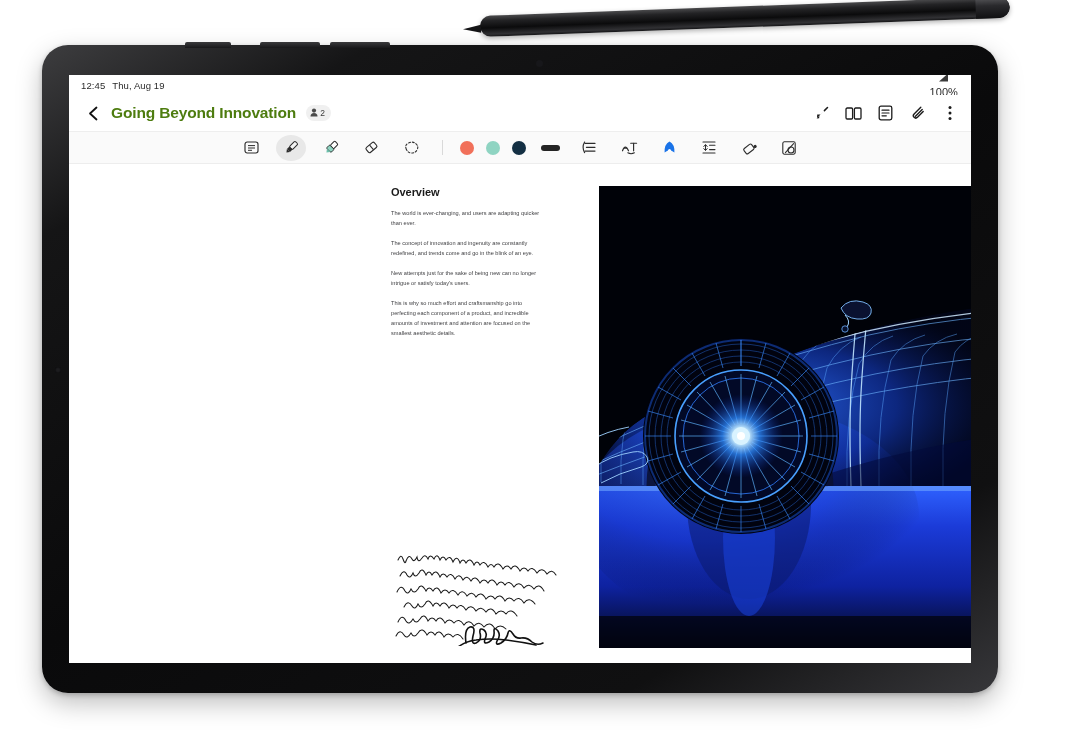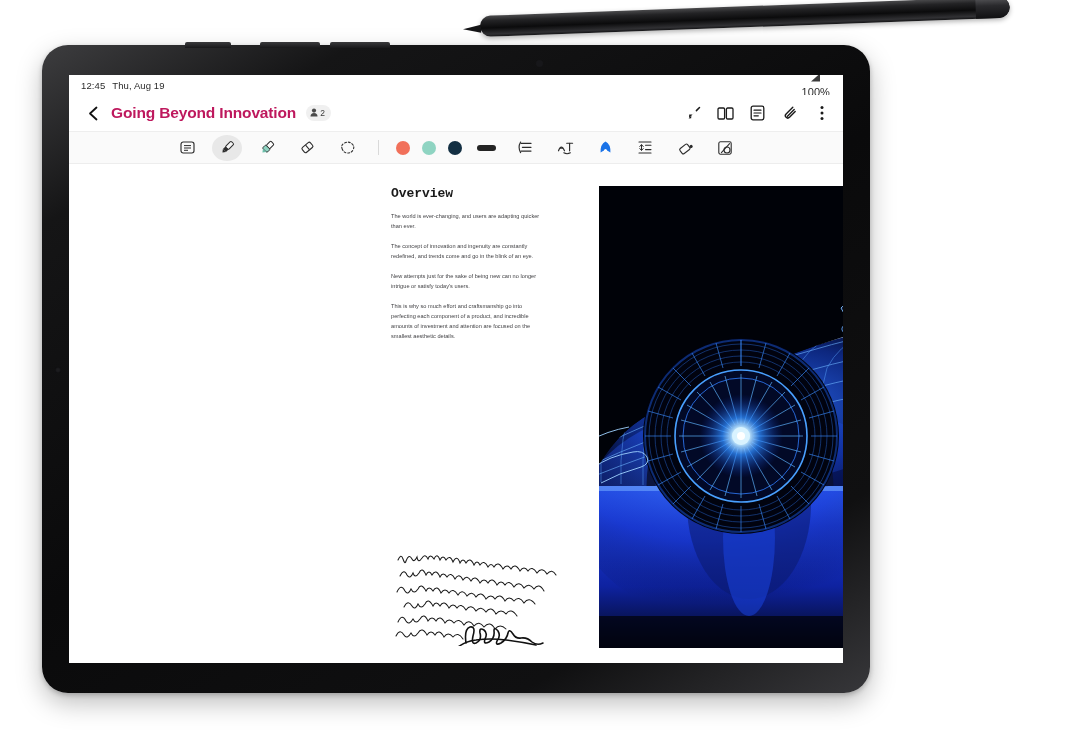--- a/index.html
+++ b/index.html
@@ -31,21 +31,21 @@
     width: 0; height: 0;
     border-top: 4px solid transparent;
     border-bottom: 4px solid transparent;
     border-right: 18px solid #141416;
     transform: rotate(-2.1deg);
   }
 
   
   #tablet {
     position: absolute; left: 42px; top: 45px;
-    width: 828px; height: 648px;
+    width: 956px; height: 648px;
     border-radius: 26px;
     background: linear-gradient(150deg,#3d3d3f 0%,#151516 16%,#0a0a0b 50%,#101011 82%,#37373a 100%);
     box-shadow: 0 10px 26px rgba(0,0,0,.26), 0 2px 5px rgba(0,0,0,.22);
     padding: 30px 27px 30px 27px;
   }
   .side-btn {
     position: absolute; top: -3px; height: 6px;
     background: linear-gradient(180deg,#3a3a3c,#18181a);
     border-radius: 2px 2px 0 0;
   }
@@ -81,21 +81,21 @@
   #status-right { display: flex; gap: 4px; align-items: center; font-size: 11px; flex-direction: column; }
   .sb-ico { display: inline-flex; align-items: center; }
 
   
   #app-header {
     height: 36px; display: flex; align-items: center;
     padding: 0 13px 0 12px; background: #fff;
   }
   #back-btn { width: 24px; height: 24px; display:flex; align-items:center; justify-content:center; }
   #doc-title {
-    font-size: 15.5px; font-weight: bold; color: #be185d;
+    font-size: 15.5px; font-weight: bold; color: #4d7c0f;
     margin-left: 6px; letter-spacing: -.15px; white-space: nowrap;
   }
   #collab-badge {
     margin-left: 10px; height: 16px; padding: 0 6px 0 4px;
     background: #f0f0f0; border-radius: 9px;
     display: flex; align-items: center; gap: 2px;
     font-size: 8.5px; color: #3c3c3c;
   }
   #header-spacer { flex: 1; }
   #header-actions { display: flex; align-items: center; gap: 15px; }
@@ -123,23 +123,22 @@
   #canvas { position: relative; flex: 1; background: #fff; }
   #page {
     position: absolute; left: 0; top: 0; width: 100%; height: 100%;
     background: #ffffff;
   }
 
   #text-col {
     position: absolute; left: 322px; top: 22px; width: 150px;
   }
   #sec-title {
-    font-size: 13px; font-weight: bold; color: #1a1a1a; margin-bottom: 10px;
+    font-size: 11px; font-weight: bold; color: #1a1a1a; margin-bottom: 10px;
     letter-spacing: -.05px;
-    font-family: Liberation Mono, monospace;
   }
   .para {
     font-size: 5.6px; line-height: 10px; color: #3f3f42;
     margin-bottom: 10px; letter-spacing: .02px;
   }
 
   
   #handwriting {
     position: absolute; left: 325px; top: 382px; width: 200px; height: 100px;
   }

